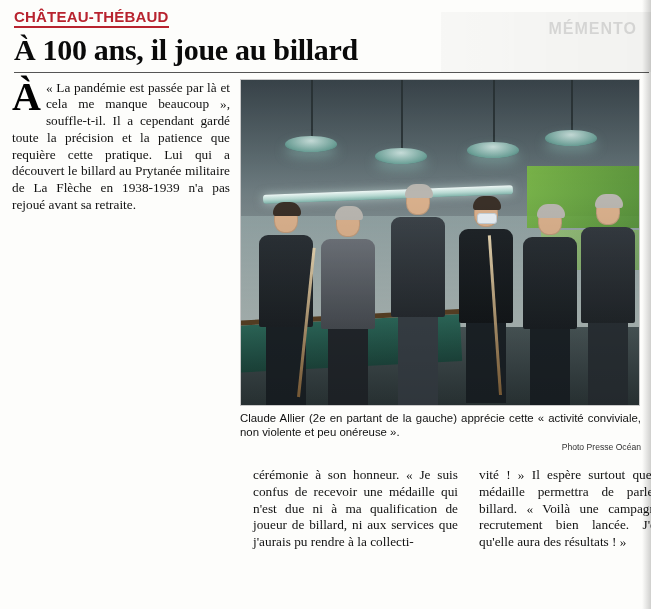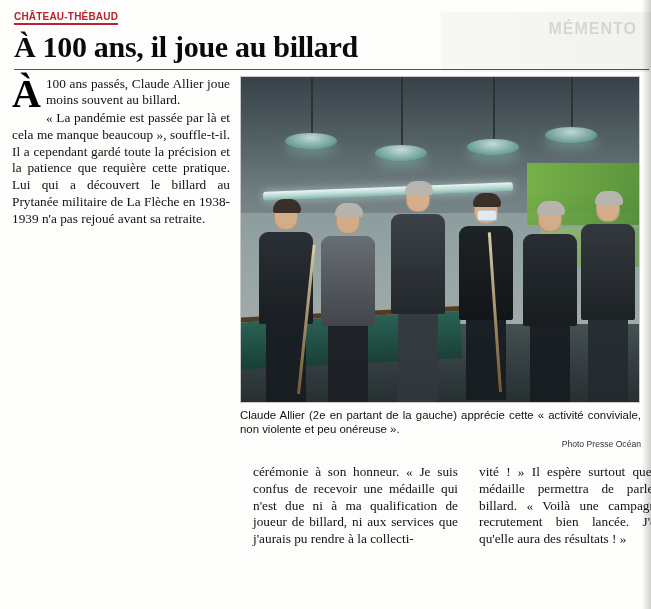--- a/index.html
+++ b/index.html
@@ -18,21 +18,21 @@
     width: 651px; height: 609px;
     position: relative;
     background: #fdfdfb;
     padding: 6px 10px 0 12px;
   }
 
   
   .kicker {
     font-family: "Liberation Sans", sans-serif;
     font-weight: bold;
-    font-size: 10px;
+    font-size: 15px;
     letter-spacing: 0.2px;
     color: #b8232f;
     text-transform: uppercase;
     margin: 2px 0 2px 2px;
     border-bottom: 2px solid #b8232f;
     display: inline-block;
     padding-bottom: 1px;
   }
   .headline {
     font-family: "Liberation Serif", serif;
@@ -255,21 +255,21 @@
   <div class="kicker">CHÂTEAU-THÉBAUD</div>
 
   <h1 class="headline">À 100 ans, il joue au billard</h1>
 
   <hr class="rule-top">
 
   <div class="upper">
 
     <div class="col-left">
       <p class="dropcap-para">
-        <span class="dropcap">À</span><span>100 ans passés, Claude Allier joue moins souvent au billard.</span>
+        <span class="dropcap">À</span>
       </p>
       <p class="ital">« La pandémie est passée par là et cela me manque beaucoup », souffle-t-il. Il a cependant gardé toute la précision et la patience que requière cette pratique. Lui qui a découvert le billard au Prytanée militaire de La Flèche en 1938-1939 n'a pas rejoué avant sa retraite.</p>
     </div>
 
     <div class="photo-wrap">
       <div class="photo">
         <div class="ph-ceiling"></div>
         <div class="ph-wall"></div>
         <div class="ph-floor"></div>
 

